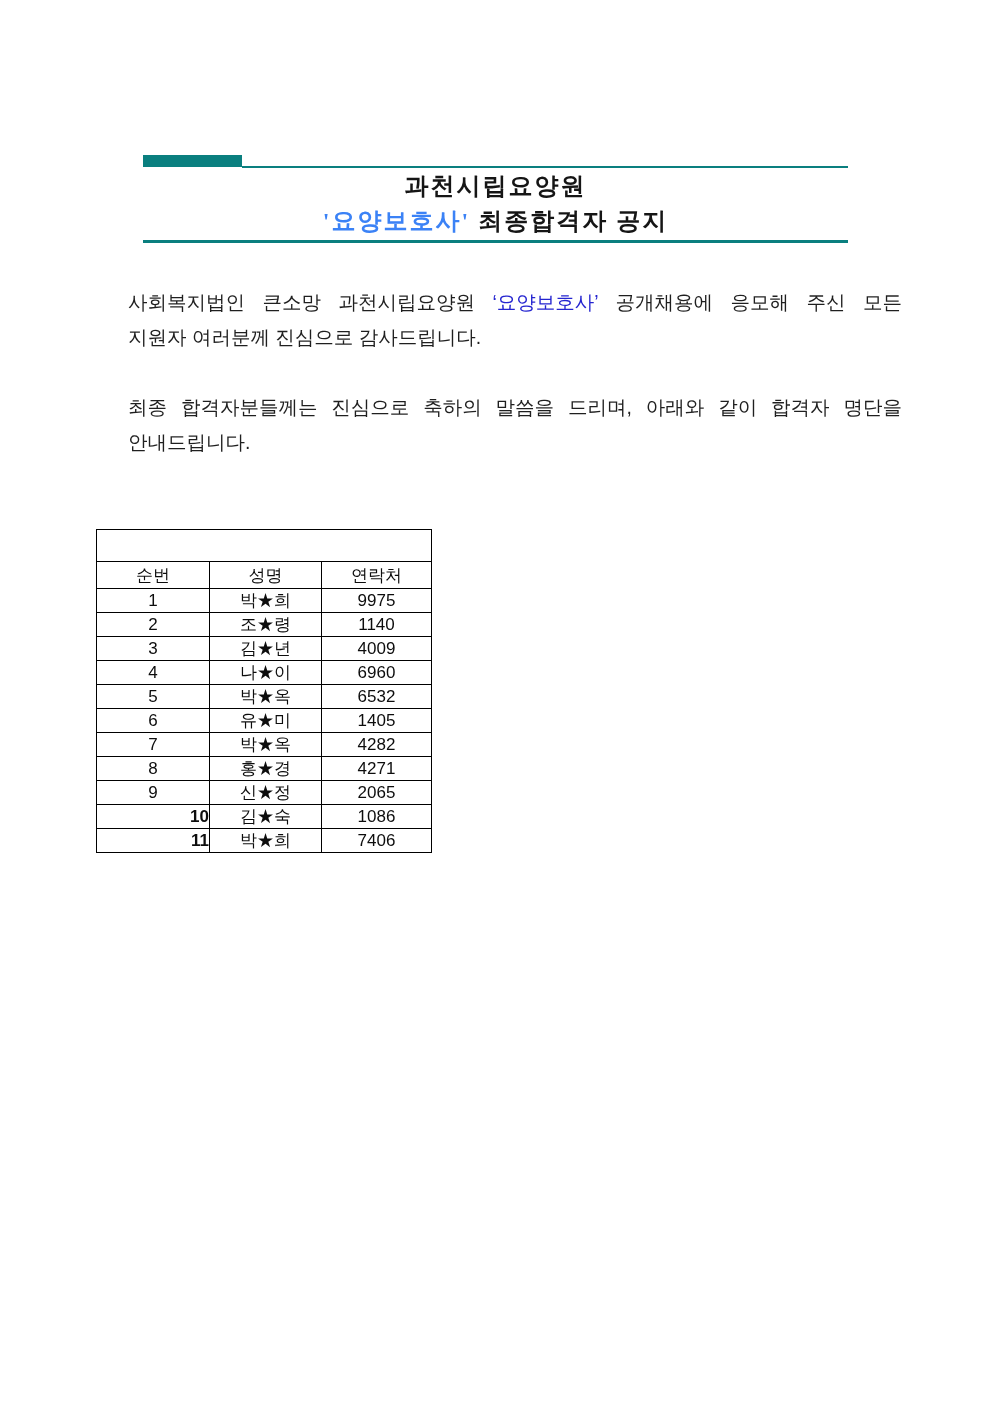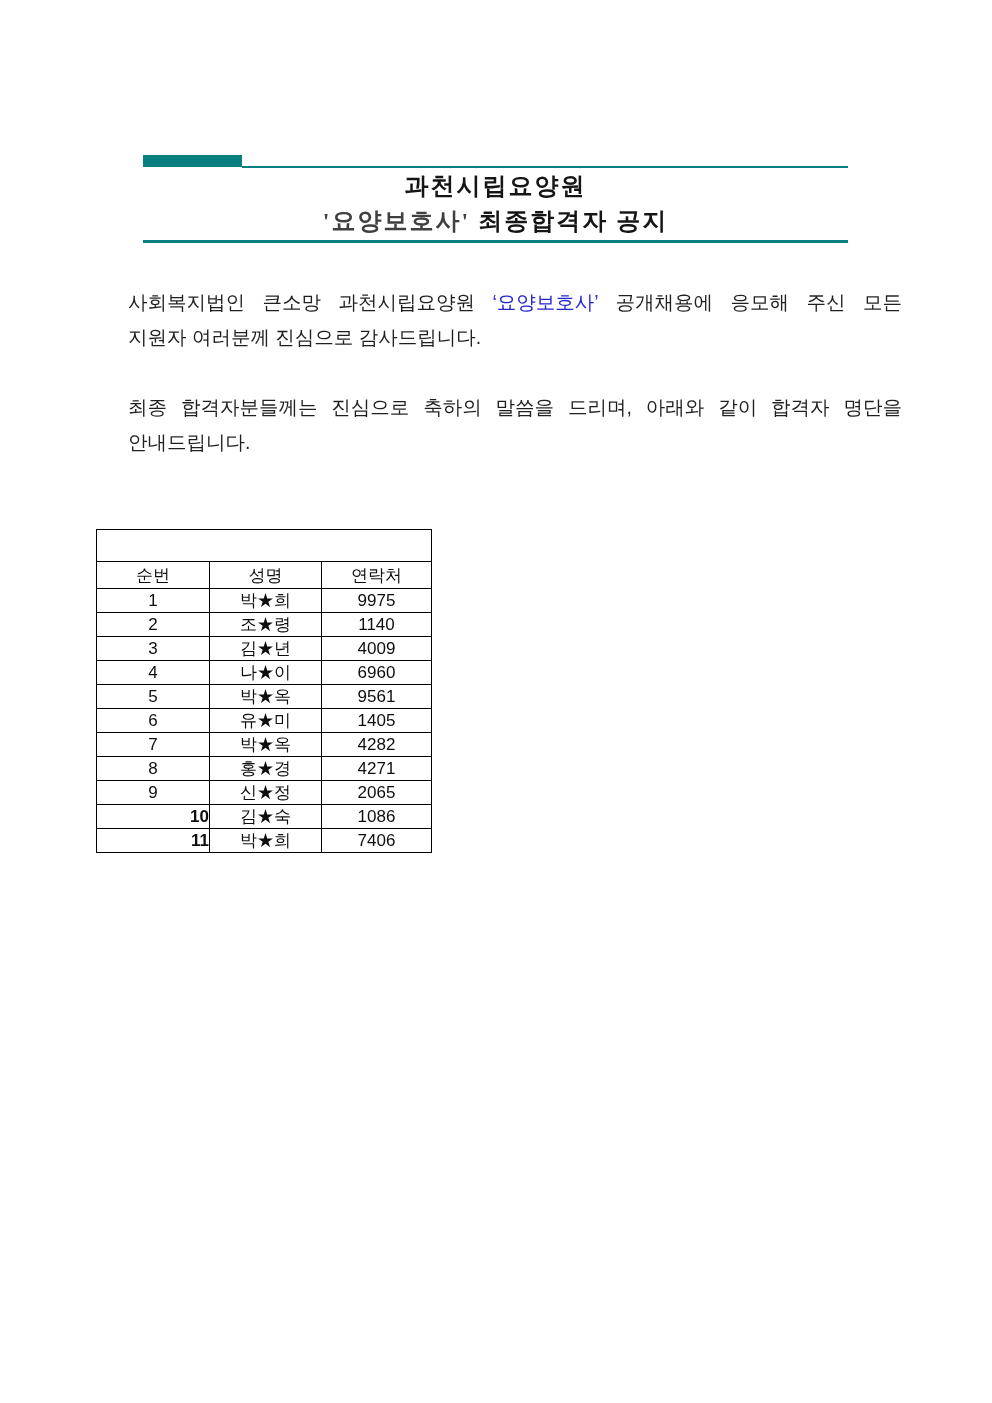--- a/index.html
+++ b/index.html
@@ -39,21 +39,21 @@
     left: 143px; top: 169px;
     width: 705px;
     text-align: center;
     font-family: "Liberation Serif", serif;
     font-weight: bold;
     font-size: 24px;
     line-height: 35px;
     color: #151515;
     letter-spacing: 2px;
   }
-  .hl-title { color: #404040; }
+  .hl-title { color: #3b82f6; }
 
   
   .para {
     position: absolute;
     left: 92px;
     width: 810px;
     font-size: 19.5px;
     line-height: 35px;
     color: #1f1f1f;
   }
@@ -145,21 +145,21 @@
         <td>4009</td>
       </tr>
       <tr class="data-row">
         <td>4</td>
         <td>나★이</td>
         <td>6960</td>
       </tr>
       <tr class="data-row">
         <td>5</td>
         <td>박★옥</td>
-        <td>9561</td>
+        <td>6532</td>
       </tr>
       <tr class="data-row">
         <td>6</td>
         <td>유★미</td>
         <td>1405</td>
       </tr>
       <tr class="data-row">
         <td>7</td>
         <td>박★옥</td>
         <td>4282</td>

